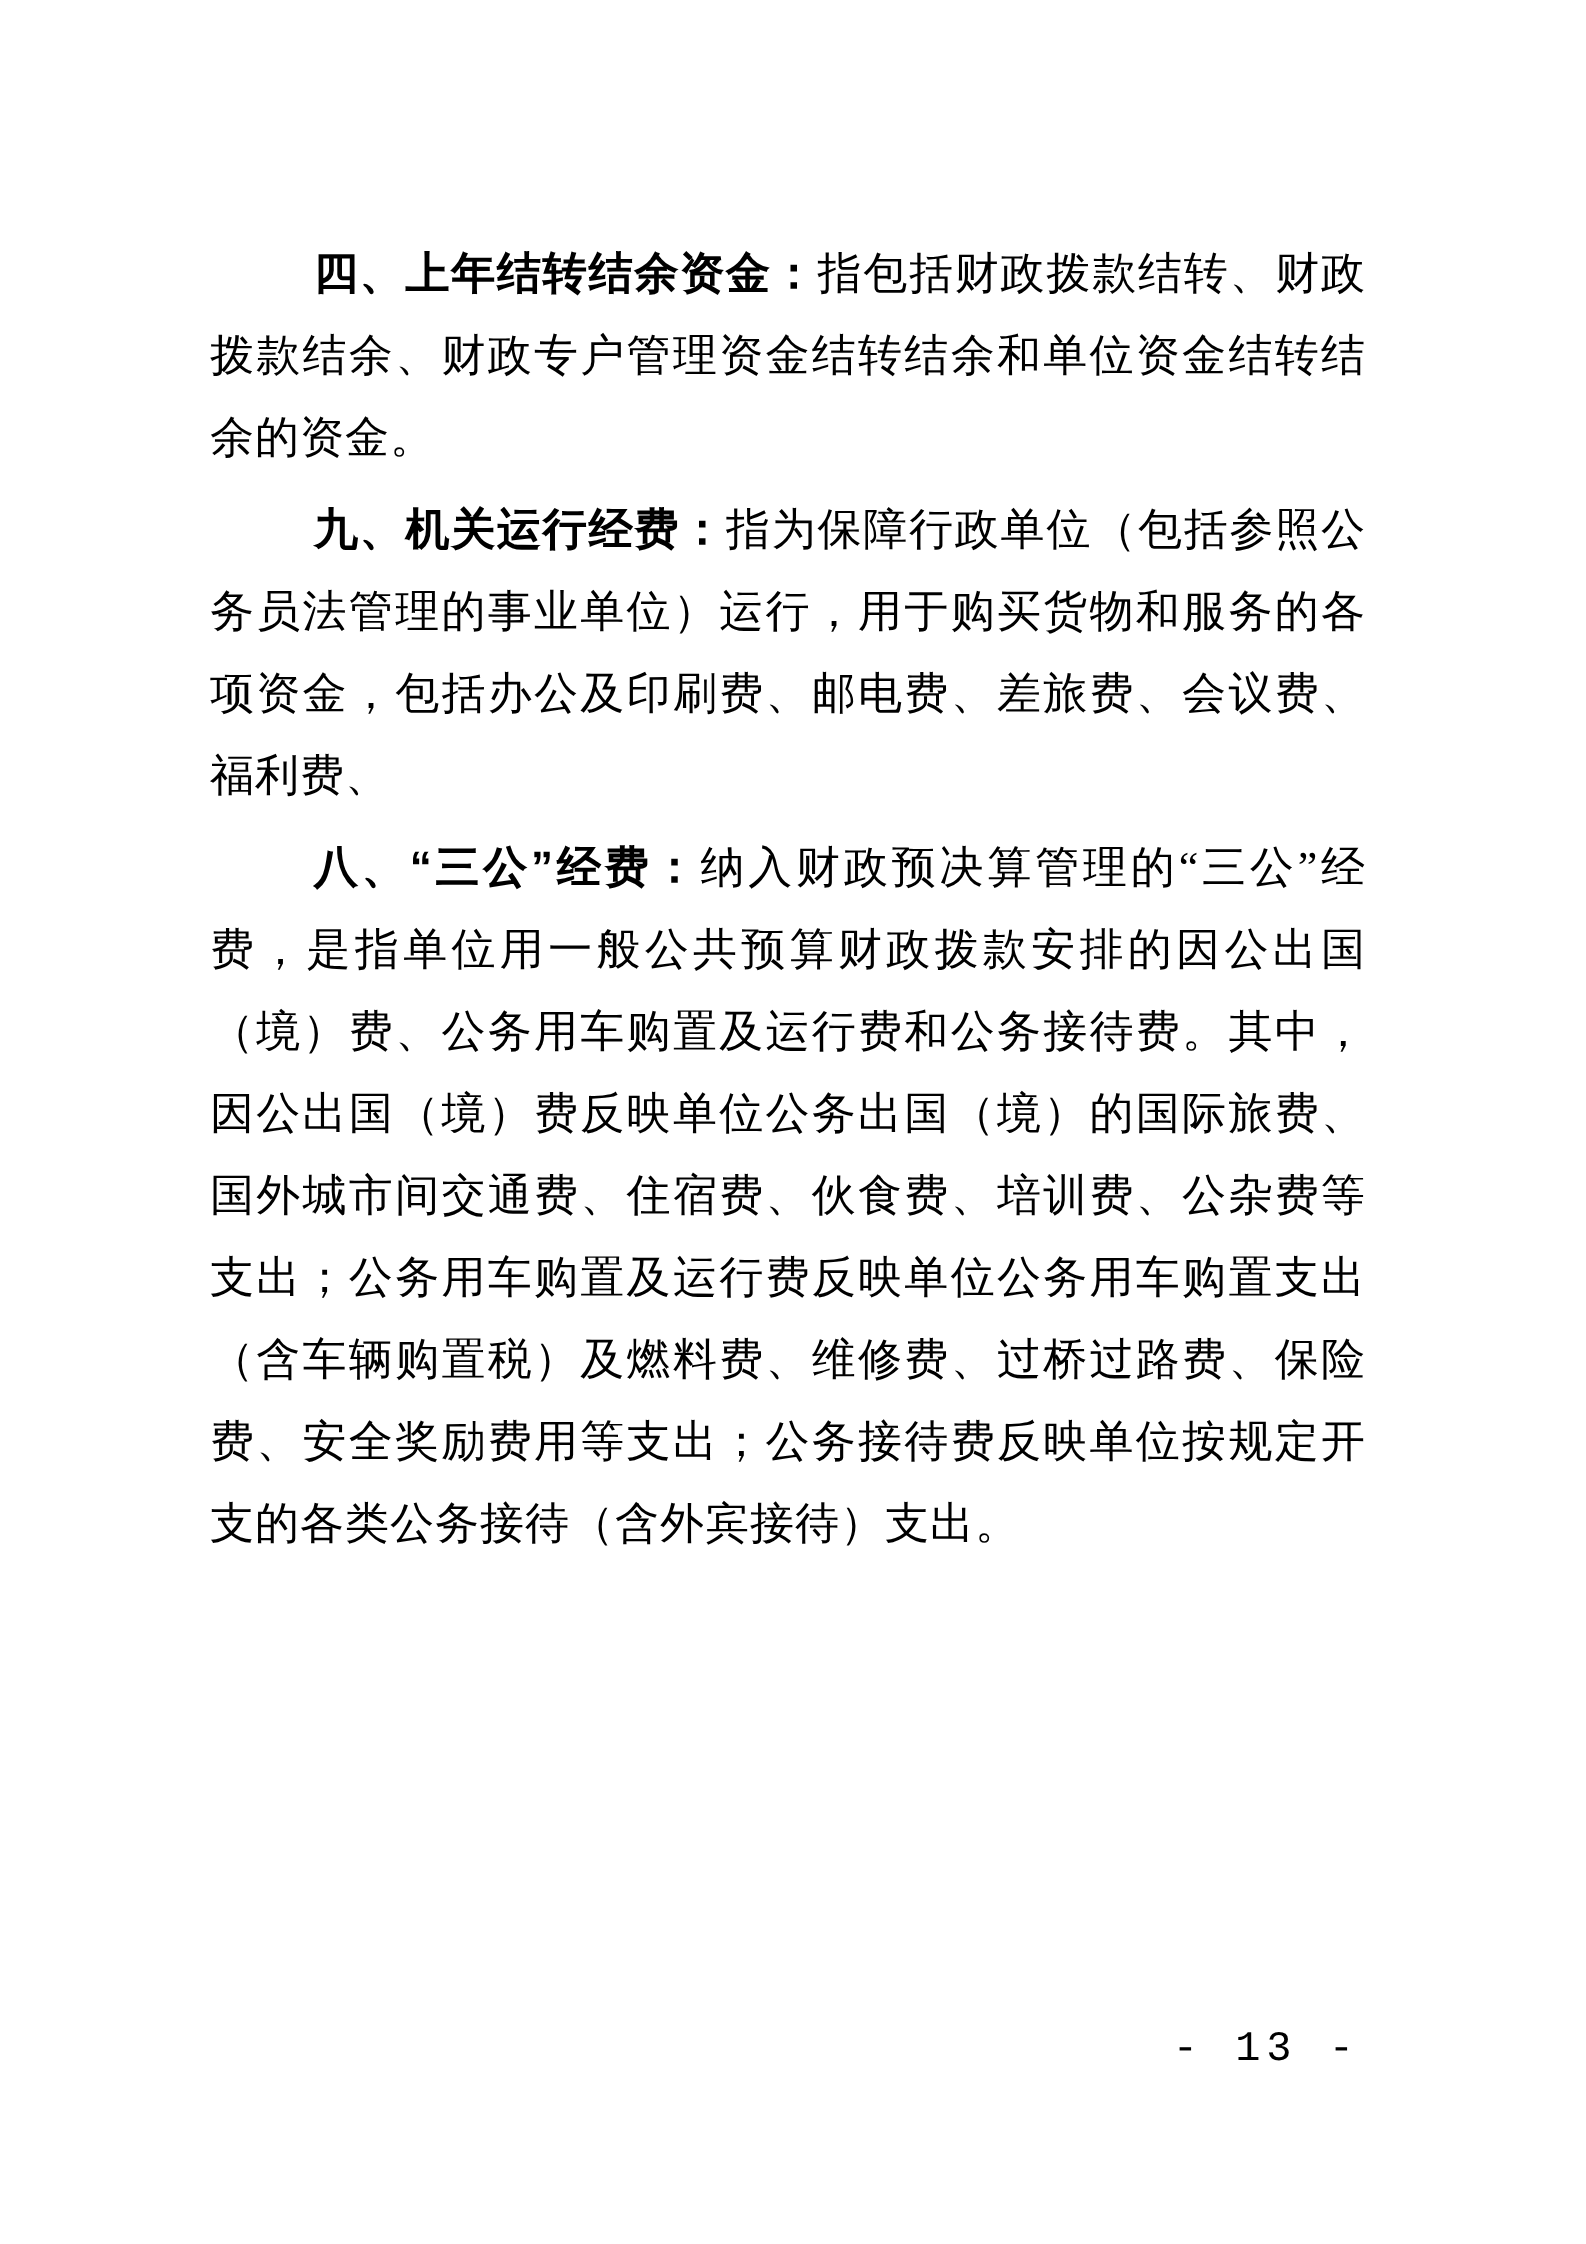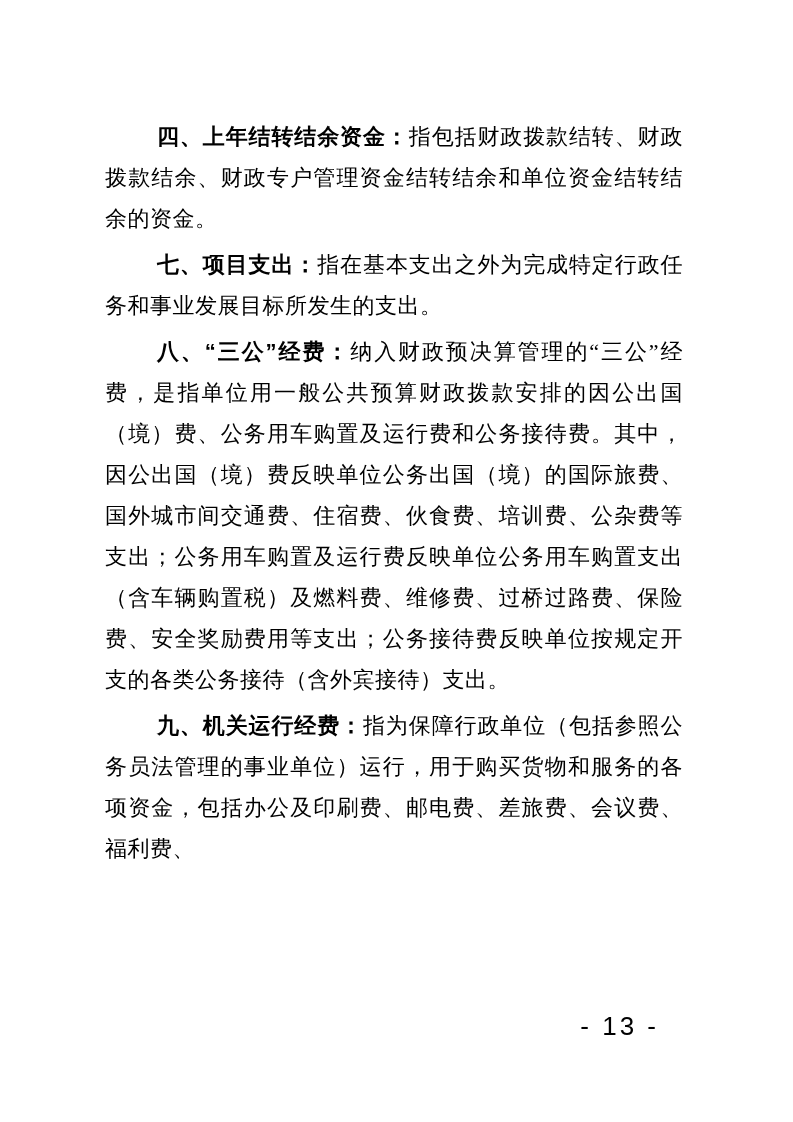--- a/index.html
+++ b/index.html
@@ -36,40 +36,39 @@
   .para .lead {
     font-weight: 700;
     font-family: "Liberation Sans", "DejaVu Sans", sans-serif;
   }
   .para .body-text {
     font-weight: 400;
   }
   .page-number {
     position: absolute;
     top: 1012px;
-    right: 134px;
-    font-size: 26px;
+    right: 113px;
+    font-size: 21px;
     line-height: 28px;
     letter-spacing: 3px;
     color: #000000;
-    font-family: Liberation Sans, sans-serif;
+    font-family: Liberation Mono, monospace;
   }
 </style>
 </head>
 <body>
 
 <div class="page">
   <div class="content">
 
     <p class="para"><span class="lead">四、上年结转结余资金：</span><span class="body-text">指包括财政拨款结转、财政拨款结余、财政专户管理资金结转结余和单位资金结转结余的资金。</span></p>
 
 
 
-    <p class="para"><span class="lead">七、项目支出：</span><span class="body-text">指在基本支出之外为完成特定行政任务和事业发展目标所发生的支出。</span></p>
+
+    <p class="para"><span class="lead">九、机关运行经费：</span><span class="body-text">指为保障行政单位（包括参照公务员法管理的事业单位）运行，用于购买货物和服务的各项资金，包括办公及印刷费、邮电费、差旅费、会议费、福利费、</span></p>
 
     <p class="para"><span class="lead">八、“三公”经费：</span><span class="body-text">纳入财政预决算管理的“三公”经费，是指单位用一般公共预算财政拨款安排的因公出国（境）费、公务用车购置及运行费和公务接待费。其中，因公出国（境）费反映单位公务出国（境）的国际旅费、国外城市间交通费、住宿费、伙食费、培训费、公杂费等支出；公务用车购置及运行费反映单位公务用车购置支出（含车辆购置税）及燃料费、维修费、过桥过路费、保险费、安全奖励费用等支出；公务接待费反映单位按规定开支的各类公务接待（含外宾接待）支出。</span></p>
-
-    <p class="para"><span class="lead">九、机关运行经费：</span><span class="body-text">指为保障行政单位（包括参照公务员法管理的事业单位）运行，用于购买货物和服务的各项资金，包括办公及印刷费、邮电费、差旅费、会议费、福利费、</span></p>
 
   </div>
 
   <div class="page-number">- 13 -</div>
 </div>
 
 </body></html>

